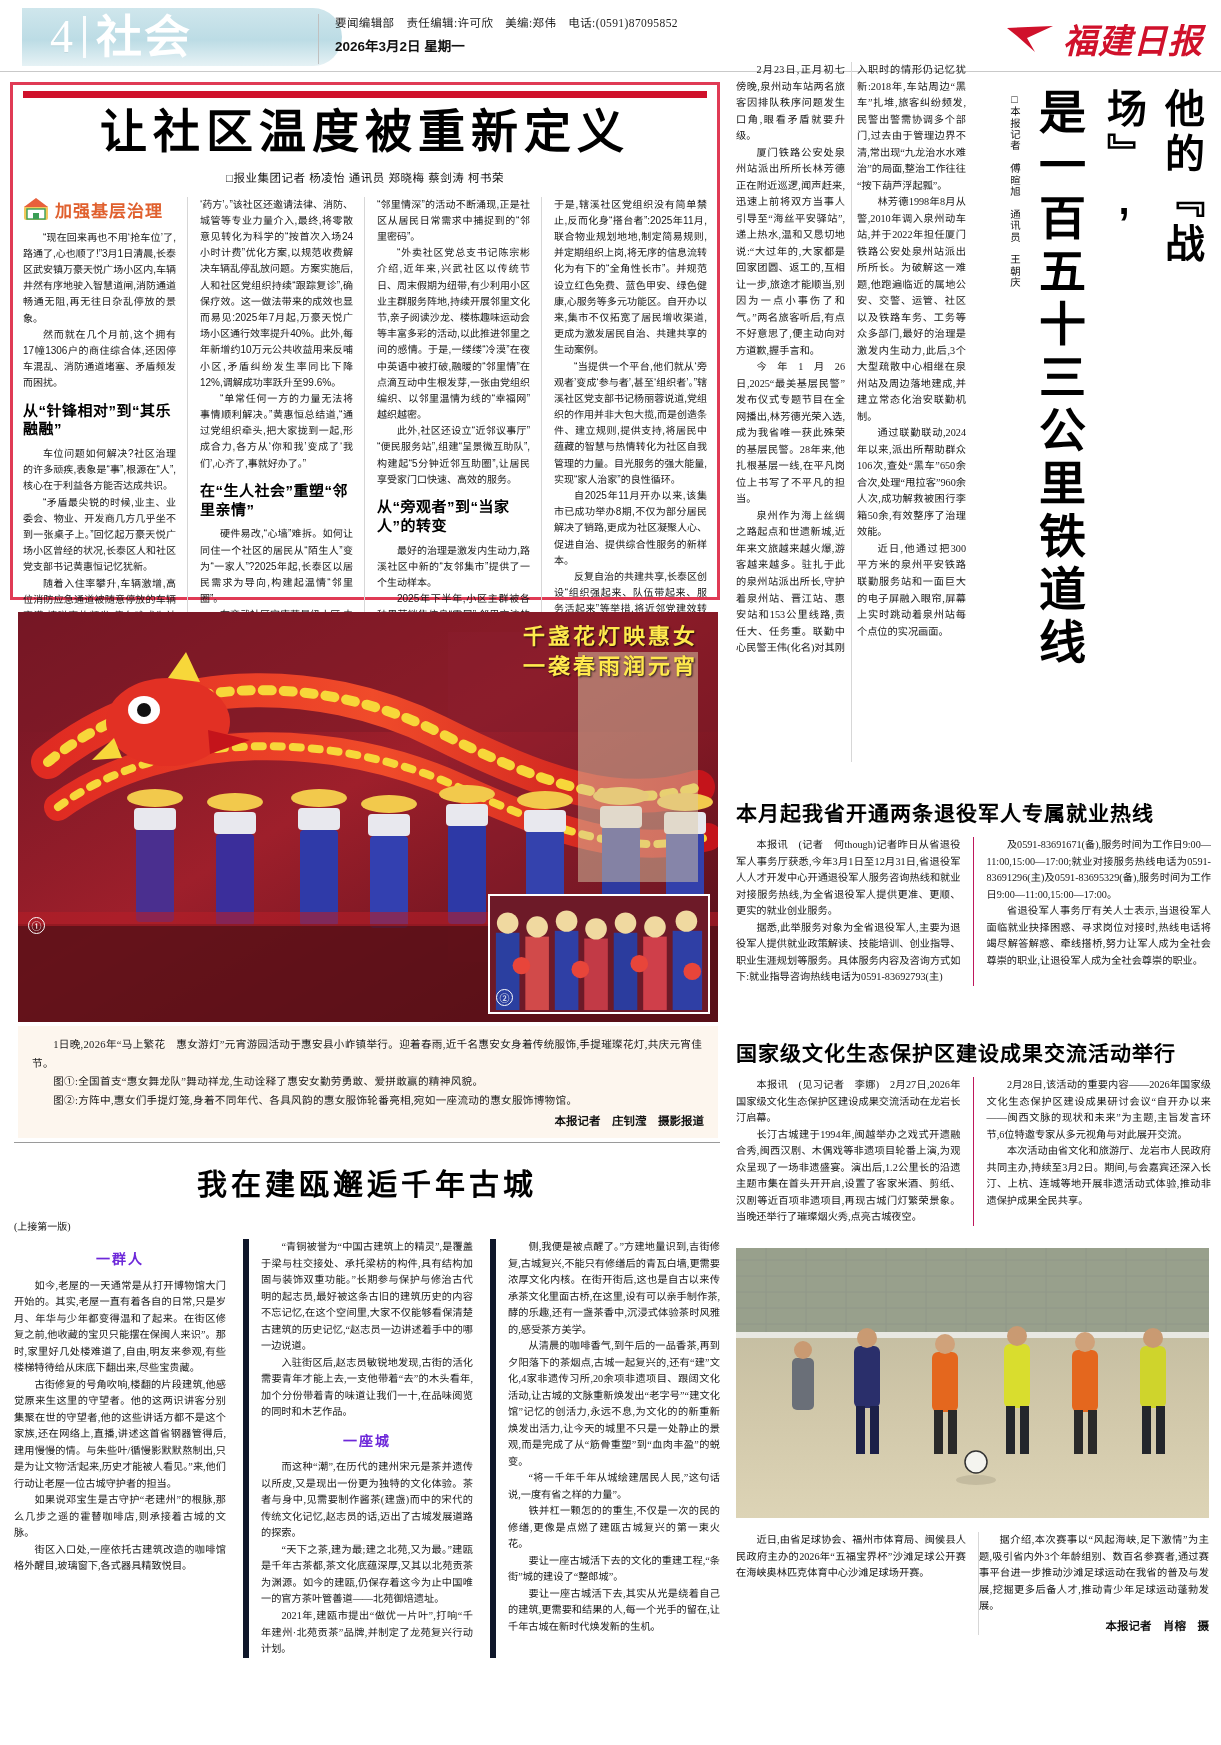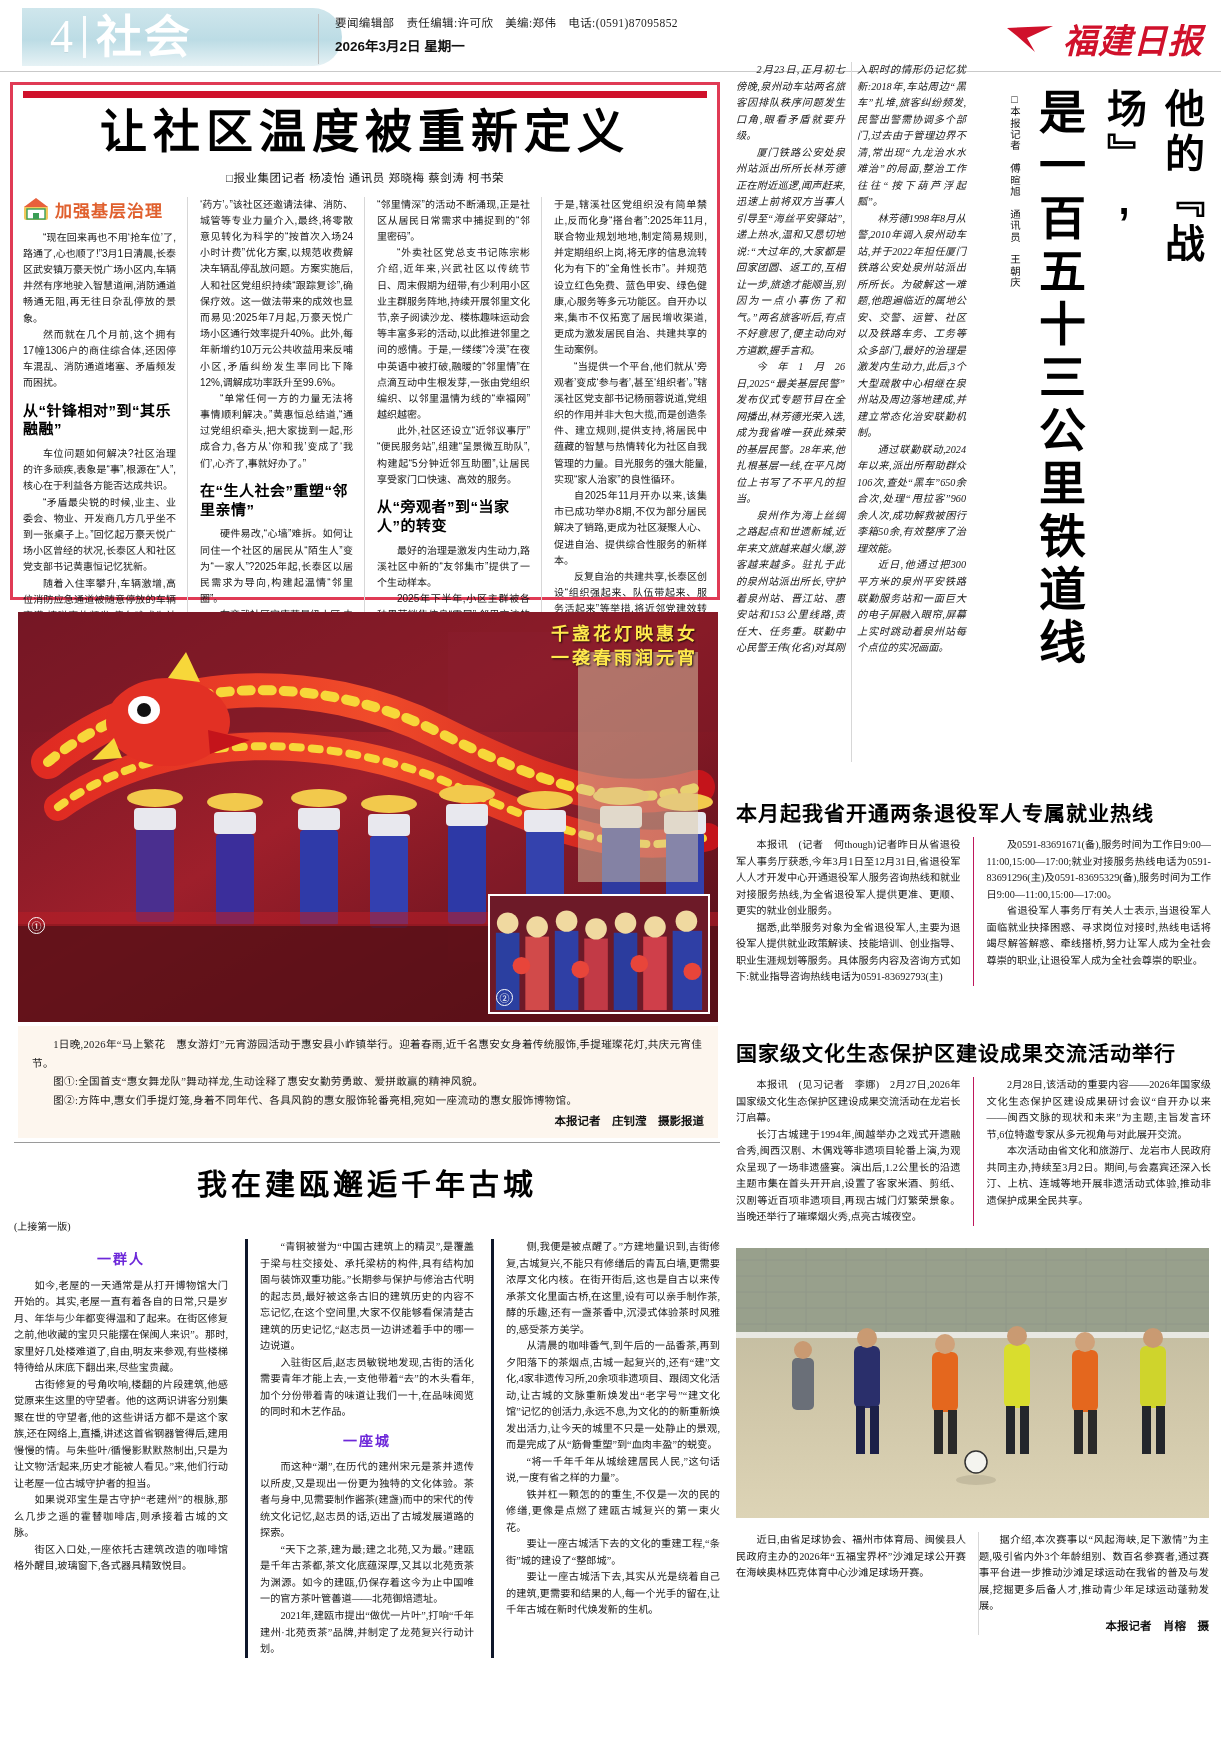--- a/index.html
+++ b/index.html
@@ -114,21 +114,21 @@
 
   
   .vstory {
     position: absolute; left: 736px; top: 62px;
     width: 475px; height: 700px;
   }
   .v-flow {
     position: absolute; left: 0; top: 0; width: 230px; height: 700px;
     column-count: 2; column-gap: 12px; column-rule: 1px solid #d7d7d7;
     font-size: 10.2px; line-height: 1.62; text-align: justify;
-    font-family: "Liberation Serif", serif; color: #161616; font-style: italic;
+    font-family: "Liberation Serif", serif; color: #161616;
   }
   .v-flow p { text-indent: 2em; }
   .v-title-wrap {
     position: absolute; right: 0; top: 0; width: 238px; height: 700px;
     display: flex; flex-direction: row-reverse; align-items: flex-start;
     gap: 2px; padding-top: 26px;
   }
   .vt {
     writing-mode: vertical-rl; text-orientation: upright;
     font-family: "Liberation Sans", sans-serif;
@@ -168,21 +168,21 @@
   }
   .photo-inset {
     position: absolute; right: 8px; bottom: 8px;
     width: 222px; height: 120px; border: 2px solid #fff;
     overflow: hidden; background: #4a1020;
   }
   .photo-banner {
     position: absolute; right: 20px; top: 10px;
     text-align: right;
     font-family: "Liberation Sans", sans-serif;
-    font-size: 18px; font-weight: 700; color: #ffe94d;
+    font-size: 22px; font-weight: 700; color: #ffe94d;
     letter-spacing: 3px; line-height: 1.35;
     text-shadow: 1px 1px 2px rgba(0,0,0,.8);
   }
   .badge-circ {
     position: absolute; width: 17px; height: 17px; border-radius: 50%;
     border: 1.4px solid #fff; color: #fff; font-size: 10px;
     display: flex; align-items: center; justify-content: center;
     font-family: "Liberation Sans", sans-serif;
   }
   .caption-wrap {
@@ -209,21 +209,21 @@
     text-align: center; font-size: 30px; font-weight: 700;
     letter-spacing: 4px; font-family: "Liberation Sans", sans-serif;
     color: #000; margin-bottom: 14px;
   }
   .feature-sup {
     font-size: 10px; font-family: "Liberation Serif", serif; color: #111;
     margin-bottom: 6px;
   }
   .feature-cols { display: flex; gap: 12px; }
   .f-col {
-    flex: 1; border-right: 3px solid #0f172a; padding-right: 17px;
+    flex: 1; border-right: 6px solid #0f172a; padding-right: 17px;
     font-size: 10.2px; line-height: 1.62; text-align: justify;
     font-family: "Liberation Serif", serif; color: #161616;
   }
   .f-col:last-child { border-right: none; padding-right: 0; }
   .f-col p { text-indent: 2em; }
   .f-sub {
     text-align: center; font-size: 14px; font-weight: 700; color: #6d28d9;
     font-family: "Liberation Sans", sans-serif; margin: 9px 0 7px 0;
     letter-spacing: 2px; text-indent: 0;
   }

